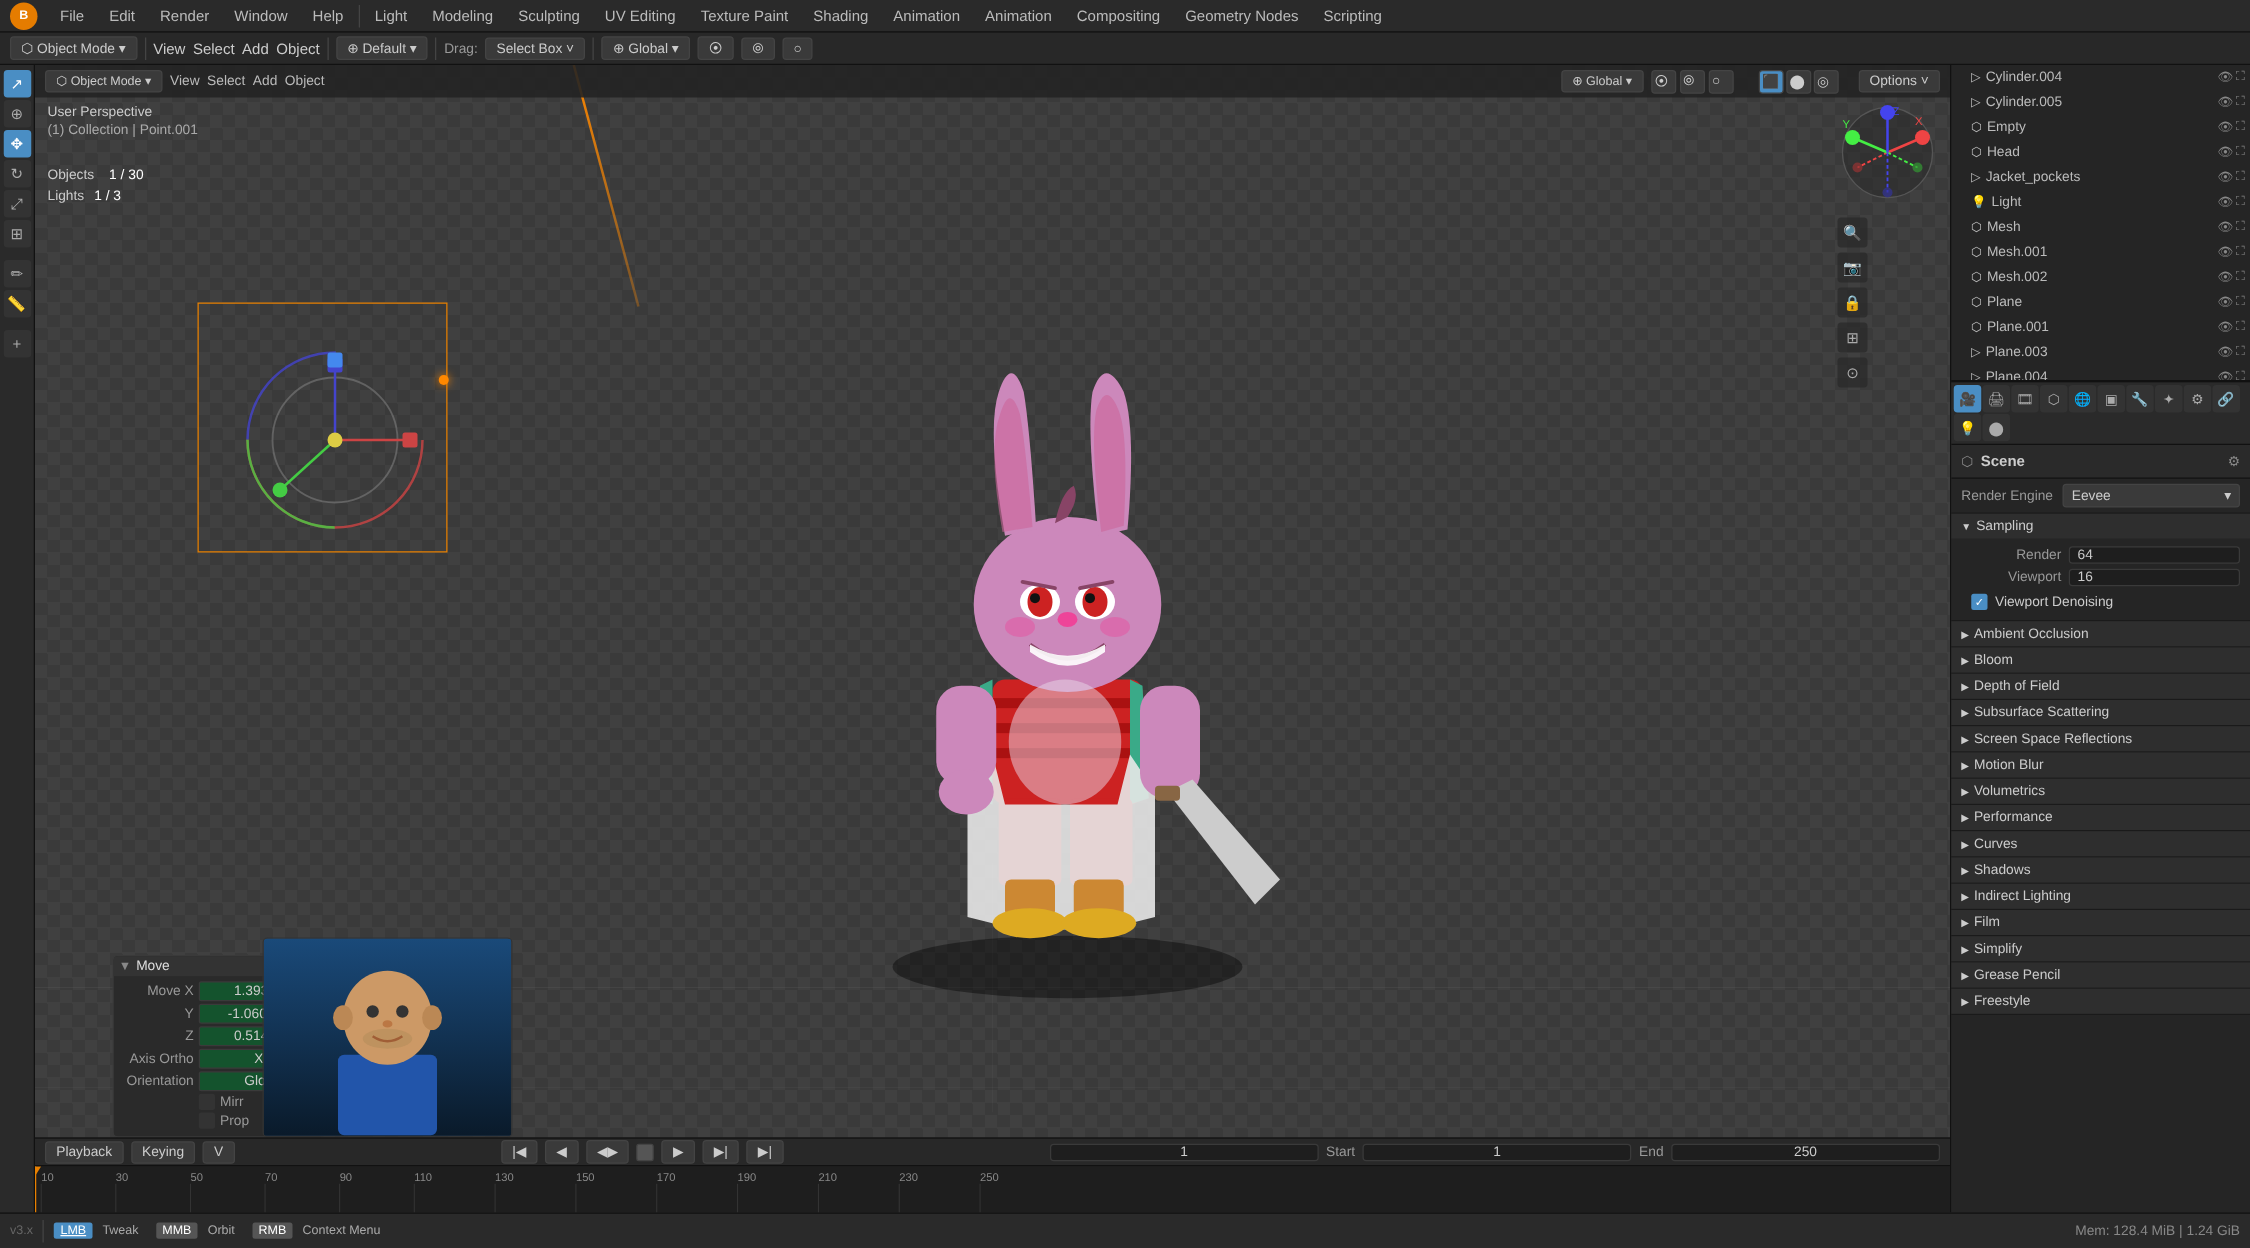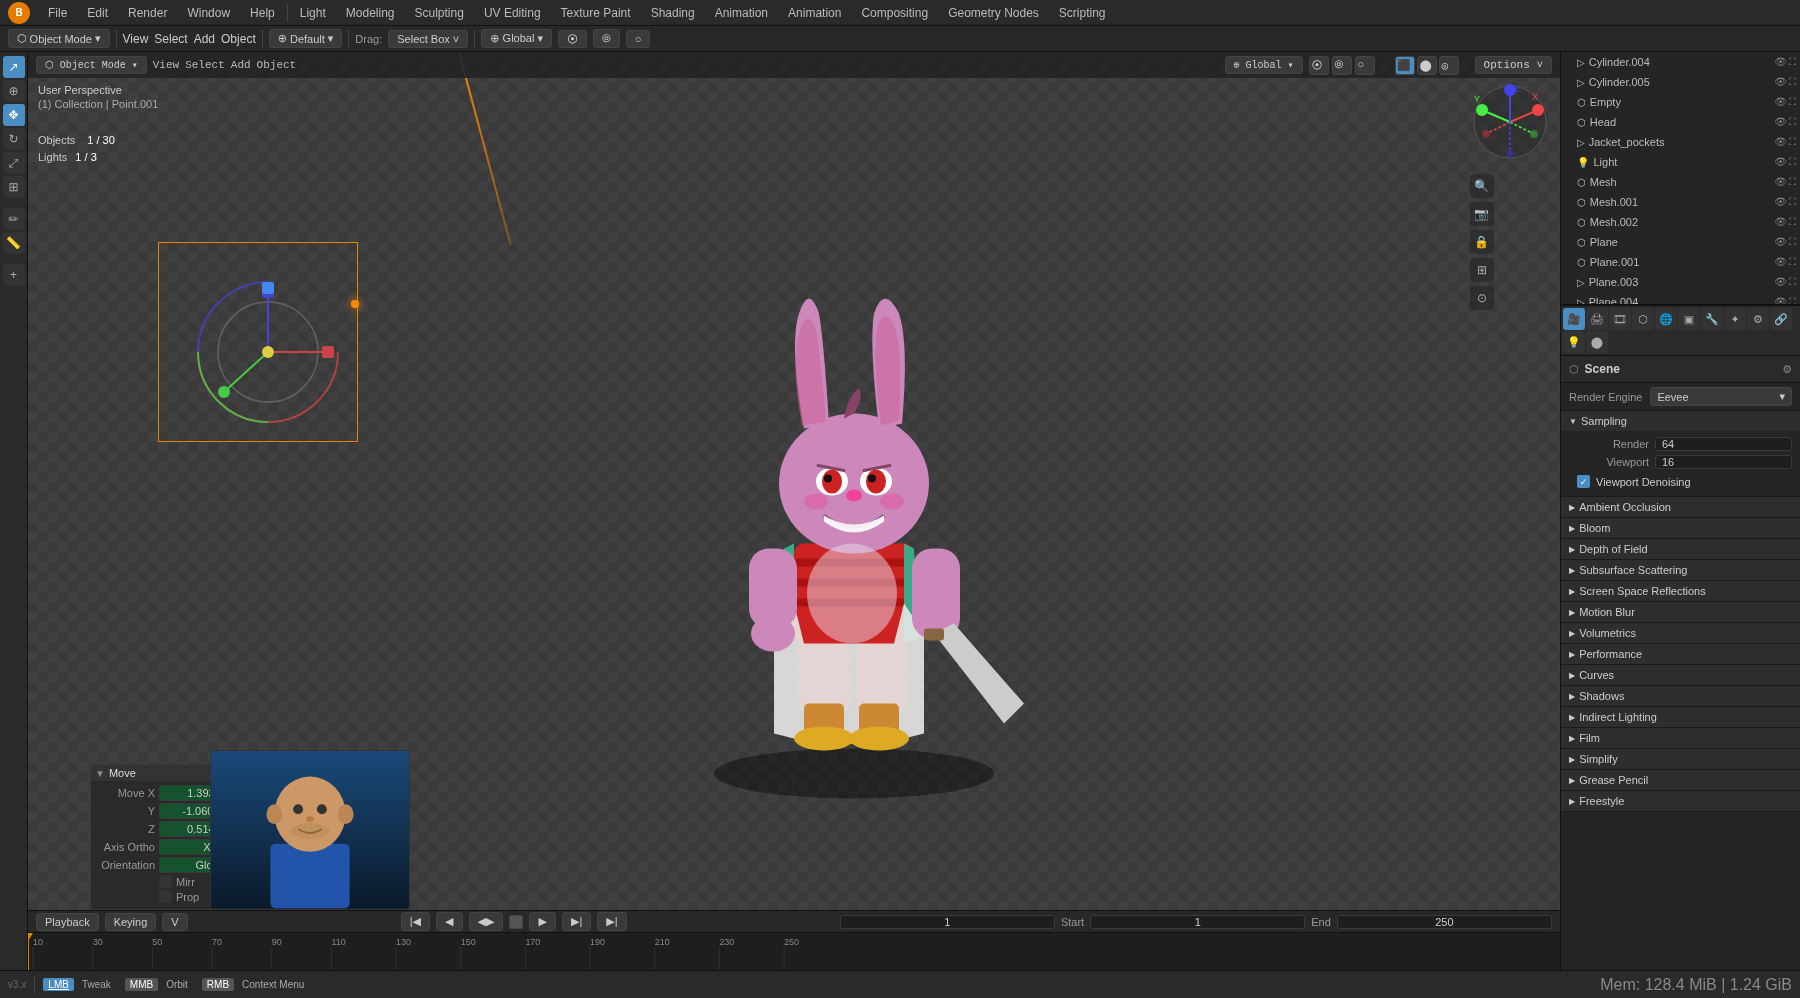--- a/index.html
+++ b/index.html
@@ -267,21 +267,20 @@
     .viewport-header {
       position: absolute;
       top: 0; left: 0; right: 0;
       height: 26px;
       background: rgba(35,35,35,0.9);
       display: flex;
       align-items: center;
       padding: 0 8px;
       gap: 6px;
       z-index: 10;
-      font-family: Liberation Mono, monospace;
     }
 
     
     .viewport-gizmos {
       position: absolute;
       top: 30px; right: 10px;
       display: flex;
       flex-direction: column;
       gap: 4px;
       z-index: 10;
@@ -1166,14 +1165,14 @@
 <div class="statusbar">
   <span style="color:#666;font-size:10px;">v3.x</span>
   <div class="toolbar-sep"></div>
   <span style="background:#4a8ec4;color:#fff;padding:1px 5px;border-radius:2px;font-size:10px;text-decoration:underline;">LMB</span>
   <span style="font-size:10px;color:#aaa;">Tweak</span>
   <span style="background:#555;color:#fff;padding:1px 5px;border-radius:2px;font-size:10px;margin-left:6px;">MMB</span>
   <span style="font-size:10px;color:#aaa;">Orbit</span>
   <span style="background:#555;color:#fff;padding:1px 5px;border-radius:2px;font-size:10px;margin-left:6px;">RMB</span>
   <span style="font-size:10px;color:#aaa;">Context Menu</span>
   <div style="flex:1;"></div>
-  <span style="font-size:16px;color:#888;">Mem: 128.4 MiB | 1.24 GiB</span>
+  <span style="font-size:11px;color:#888;">Mem: 128.4 MiB | 1.24 GiB</span>
 </div>
 
 </body></html>

